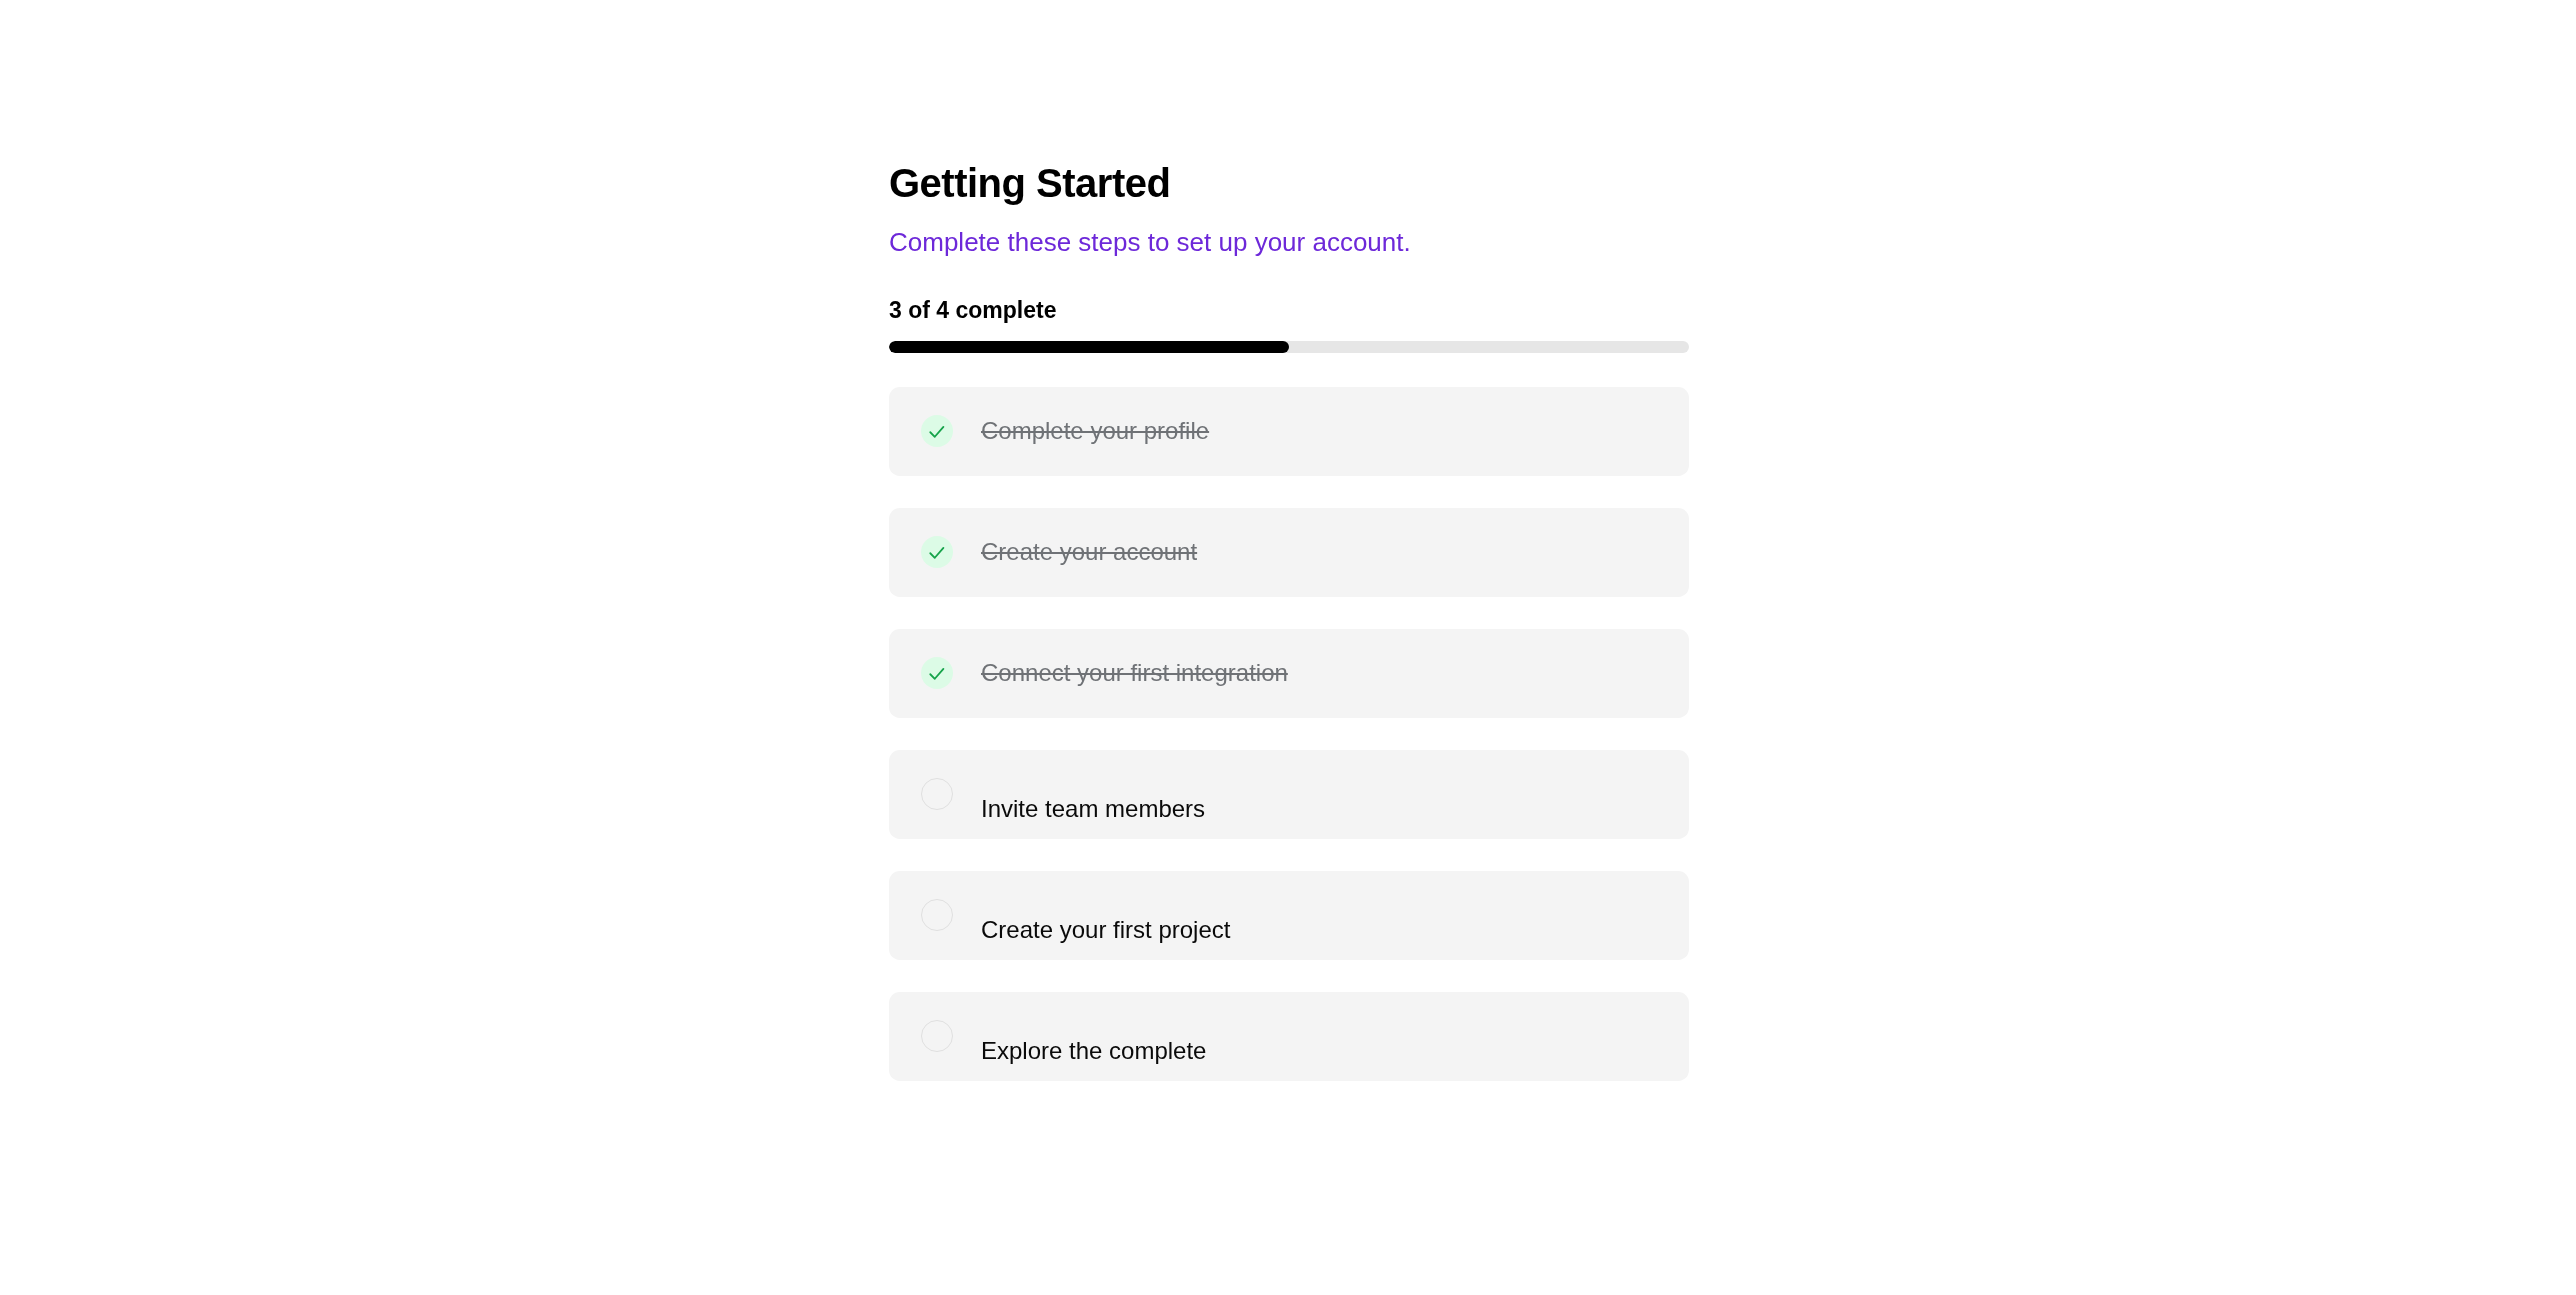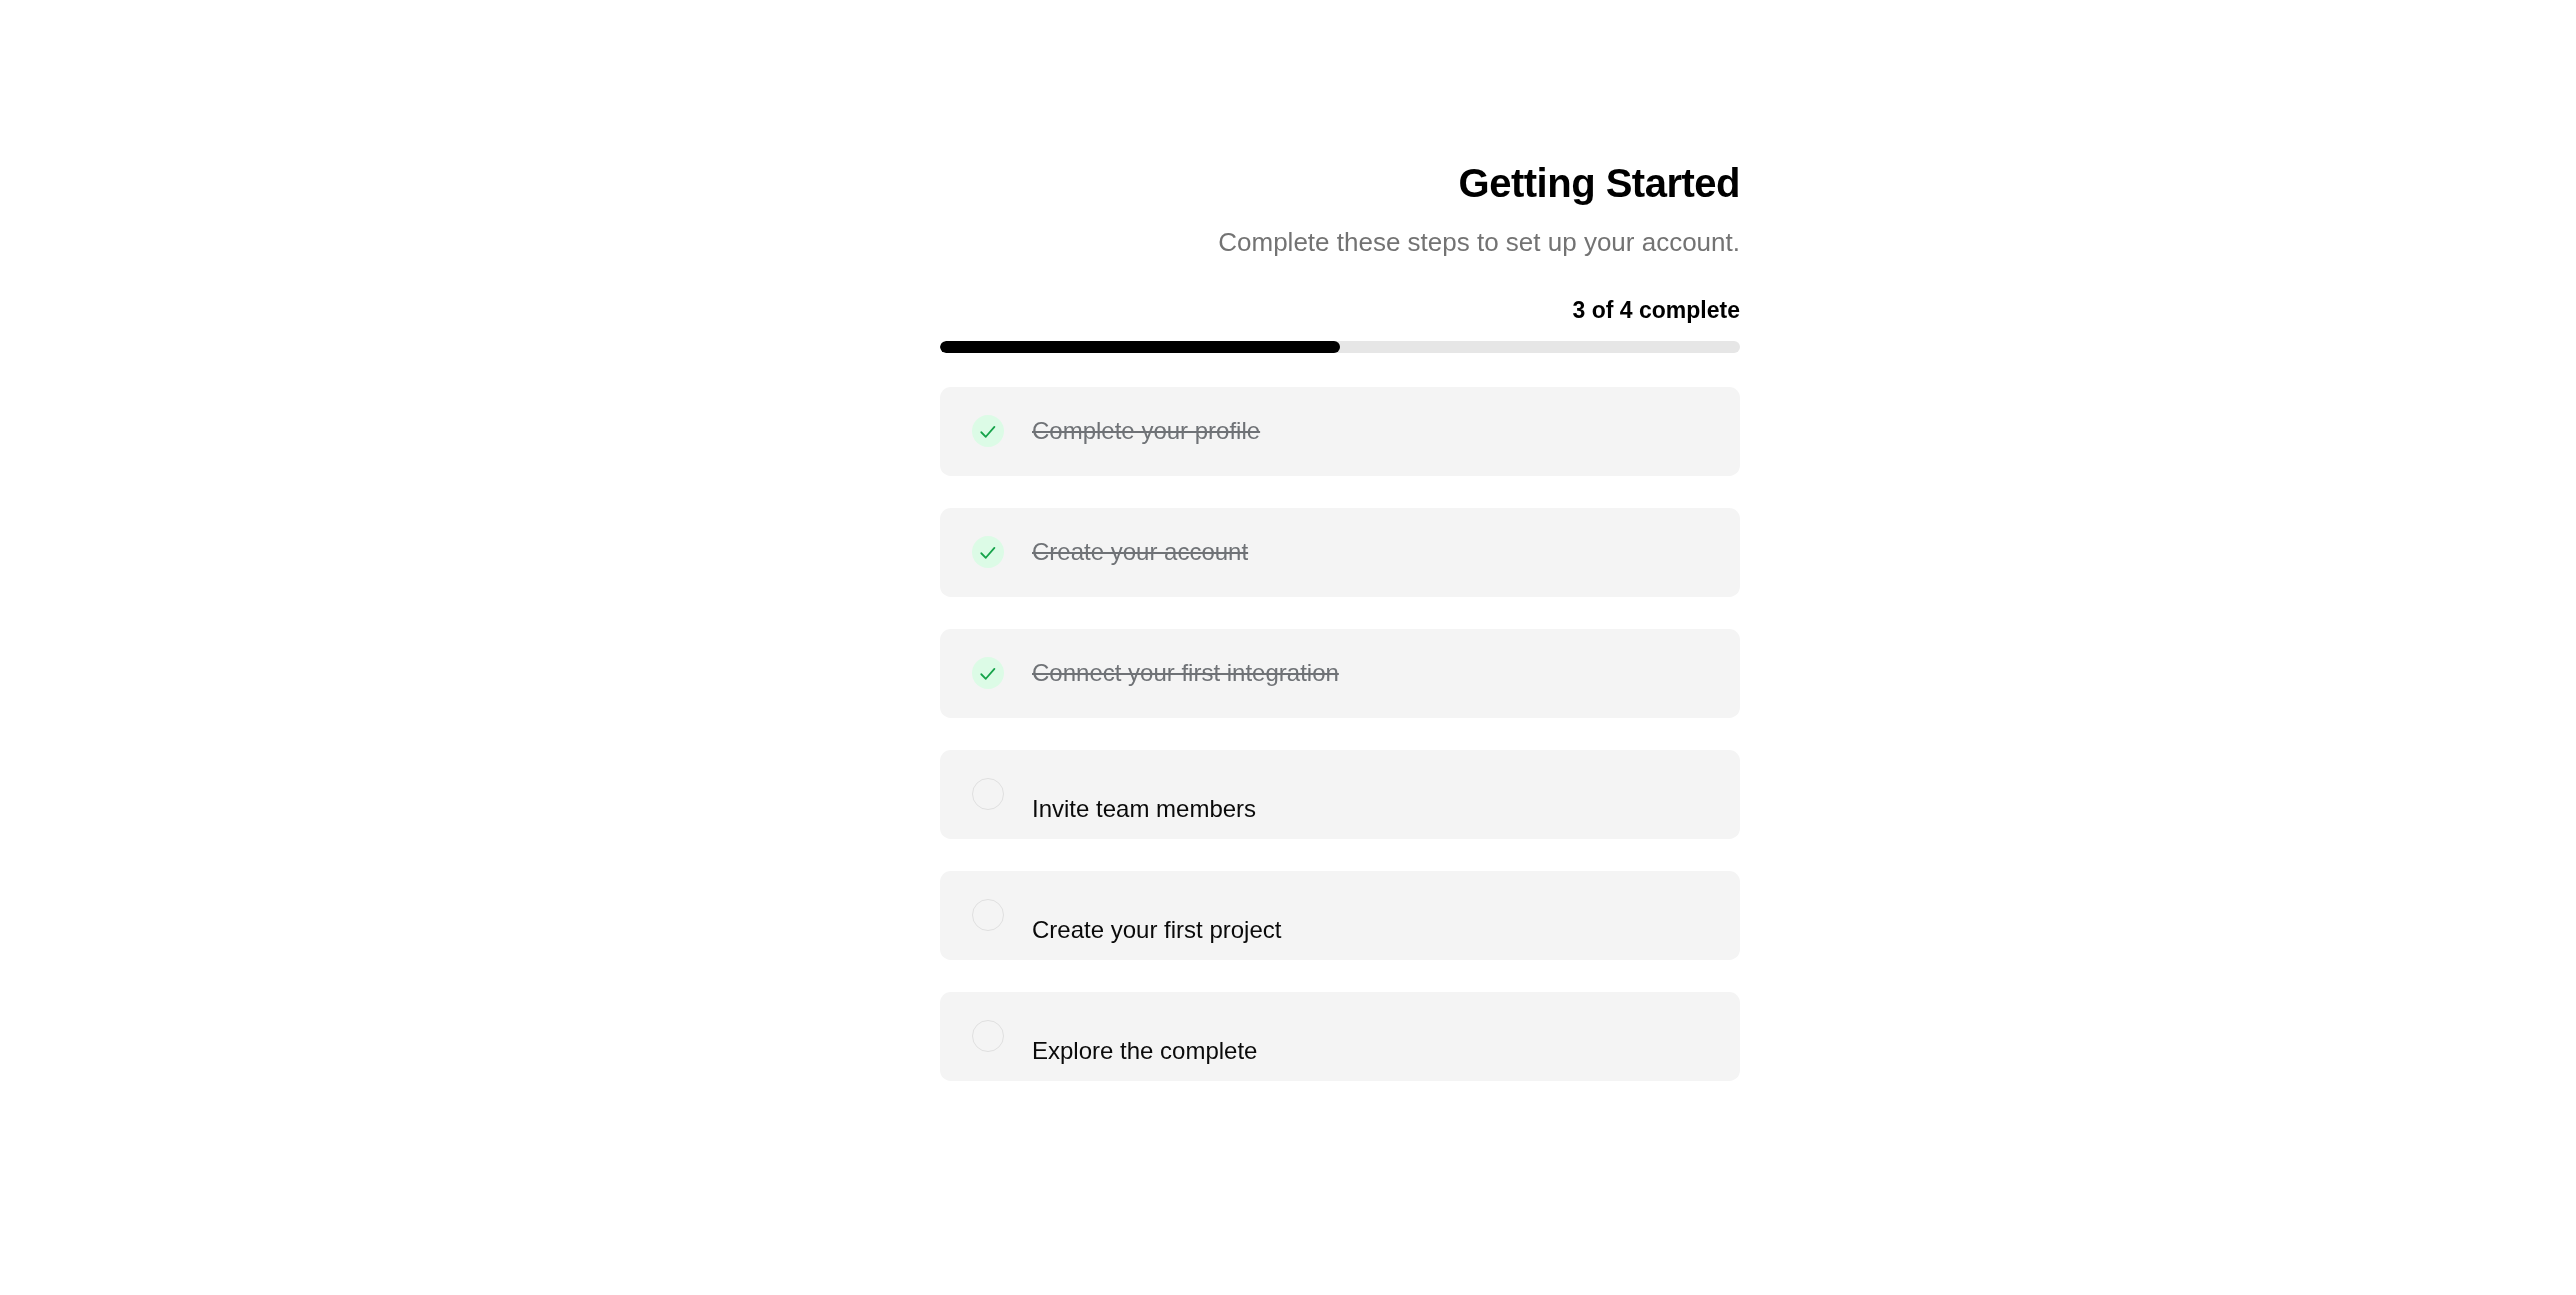--- a/index.html
+++ b/index.html
@@ -17,40 +17,39 @@
 
   .page {
     position: relative;
     width: 2576px;
     height: 1295px;
     background: #ffffff;
   }
 
   .panel {
     position: absolute;
-    left: 940px;
+    left: 889px;
     top: 161px;
     width: 800px;
-    text-align: right;
   }
 
   .page-title {
     font-size: 40px;
     font-weight: bold;
     color: #000000;
     letter-spacing: -0.5px;
     line-height: 1.1;
     margin: 0;
     padding: 0;
   }
 
   .page-subtitle {
     font-size: 26px;
     font-weight: normal;
-    color: #737373;
+    color: #6d28d9;
     line-height: 1.2;
     margin: 0;
     padding: 21.5px 0 0 0;
   }
 
   .progress-block {
     margin-top: 41px;
   }
 
   .progress-label {

